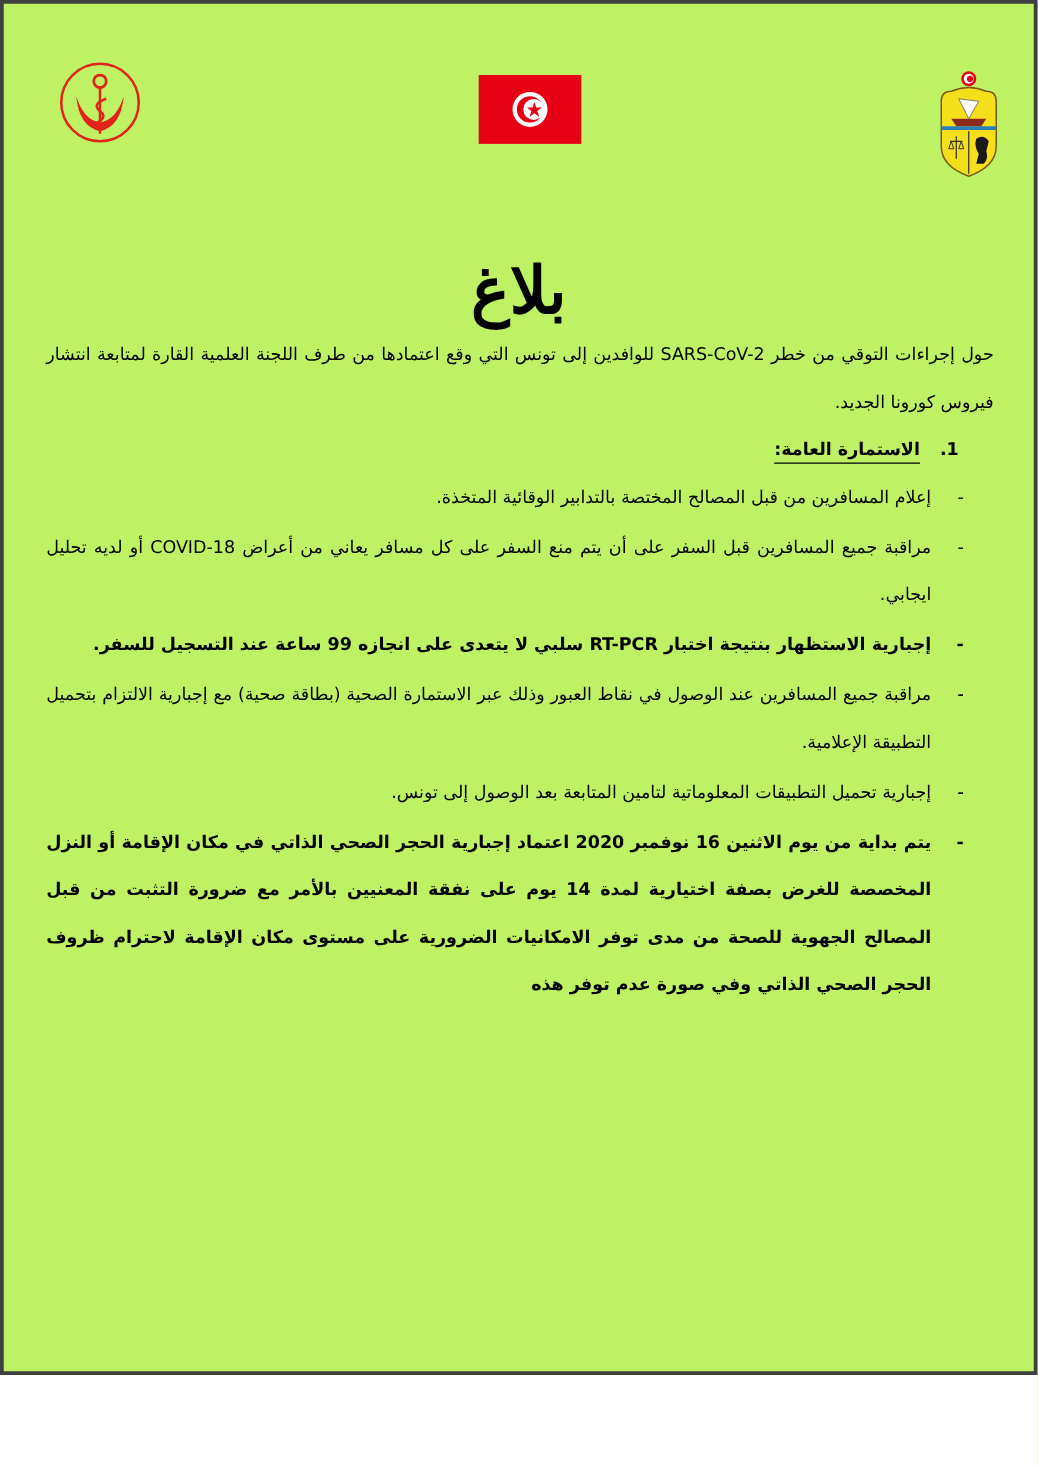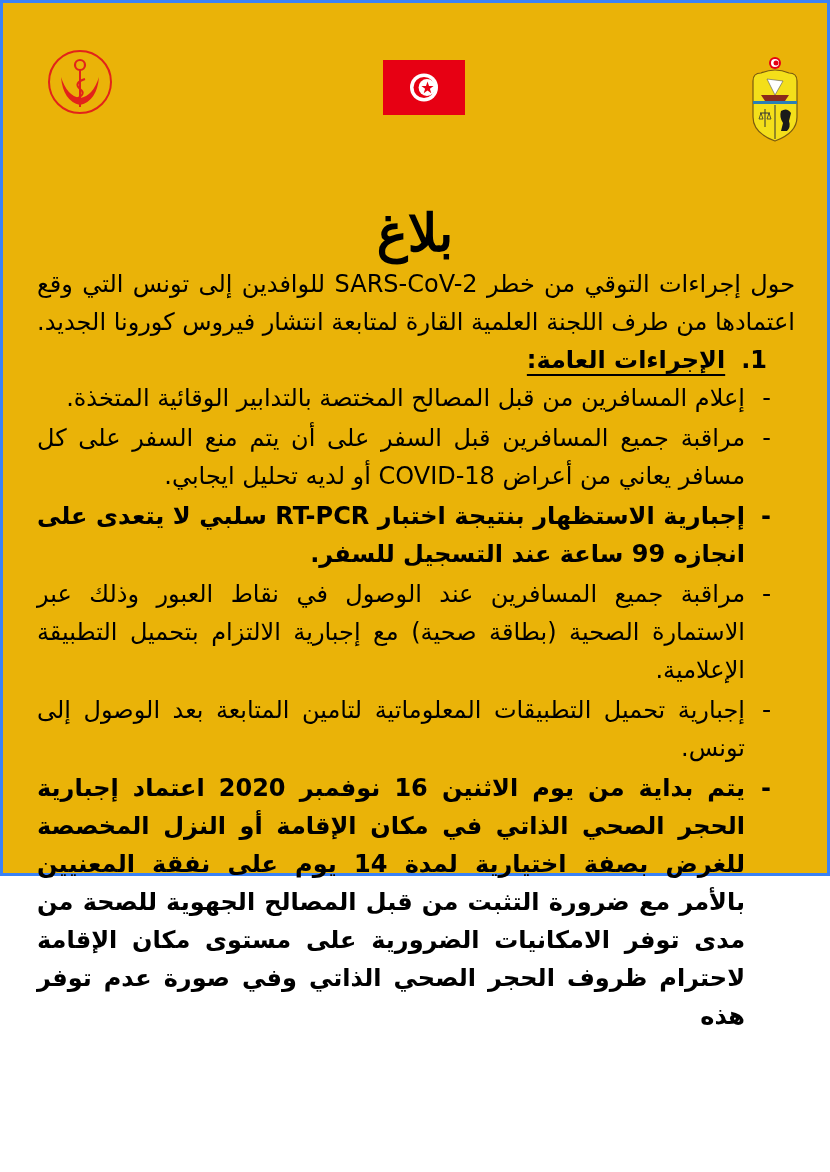--- a/index.html
+++ b/index.html
@@ -1,37 +1,37 @@
 <!DOCTYPE html>
 <html><head>
   <meta charset="utf-8">
   <style>
     html, body { margin: 0; padding: 0; background: #ffffff; }
     body { width: 830px; height: 1172px; overflow: hidden; }
     .page {
       position: relative;
-      width: 830px; height: 876px;
+      width: 830px; height: 1100px;
       box-sizing: border-box;
-      border: 3px solid #3b82f6;
-      background: #eab308;
+      border: 3px solid #404040;
+      background: #bef264;
       font-family: "DejaVu Sans", sans-serif;
       color: #000;
     }
     .logo-left { position: absolute; left: 44px; top: 46px; width: 66px; height: 66px; }
     .flag { position: absolute; left: 380px; top: 57px; width: 82px; height: 55px; background: #e70013; }
     .logo-right { position: absolute; left: 744px; top: 52px; width: 56px; height: 100px; }
     .title {
       position: absolute; left: 0; right: 0; top: 160px;
       text-align: center; font-family: "DejaVu Serif", serif;
       font-weight: bold; font-size: 52px; line-height: 70px;
     }
     .body-text {
       position: absolute; left: 34px; right: 32px; top: 262px;
       direction: rtl; text-align: justify;
-      font-size: 24px; line-height: 38px;
+      font-size: 14px; line-height: 38px;
     }
     .intro { margin: 0 0 0 0; text-align-last: right; }
     .section-heading {
       margin: 0; padding-right: 28px; font-weight: bold;
       display: flex; gap: 16px;
     }
     .section-heading .heading-label { text-decoration: underline; text-underline-offset: 6px; }
     ul.items { list-style: none; margin: 0; padding: 0; }
     ul.items li {
       position: relative; padding-right: 50px; margin: 0 0 2px 0;
@@ -80,21 +80,21 @@
     <path d="M34 56 Q40 52 44 58 L42 66 Q44 72 40 76 L34 76 L36 68 Q32 62 34 56 Z" fill="#1a1a1a"></path>
   </svg>
 
   <h1 class="title">بلاغ</h1>
 
   <div class="body-text">
     <p class="intro">حول إجراءات التوقي من خطر SARS-CoV-2 للوافدين إلى تونس التي وقع اعتمادها من طرف اللجنة العلمية القارة لمتابعة انتشار فيروس كورونا الجديد.</p>
 
     <div class="section-heading">
       <span>1.</span>
-      <span class="heading-label">الإجراءات العامة:</span>
+      <span class="heading-label">الاستمارة العامة:</span>
     </div>
 
     <ul class="items">
       <li><span class="dash">-</span><span>إعلام المسافرين من قبل المصالح المختصة بالتدابير الوقائية المتخذة.</span></li>
       <li><span class="dash">-</span><span>مراقبة جميع المسافرين قبل السفر على أن يتم منع السفر على كل مسافر يعاني من أعراض COVID-18 أو لديه تحليل ايجابي.</span></li>
       <li class="bold"><span class="dash">-</span><span>إجبارية الاستظهار بنتيجة اختبار RT-PCR سلبي لا يتعدى على انجازه 99 ساعة عند التسجيل للسفر.</span></li>
       <li><span class="dash">-</span></li>
       <li><span class="dash">-</span><span>مراقبة جميع المسافرين عند الوصول في نقاط العبور وذلك عبر الاستمارة الصحية (بطاقة صحية) مع إجبارية الالتزام بتحميل التطبيقة الإعلامية.</span></li>
       <li><span class="dash">-</span></li>
       <li><span class="dash">-</span><span>إجبارية تحميل التطبيقات المعلوماتية لتامين المتابعة بعد الوصول إلى تونس.</span></li>

